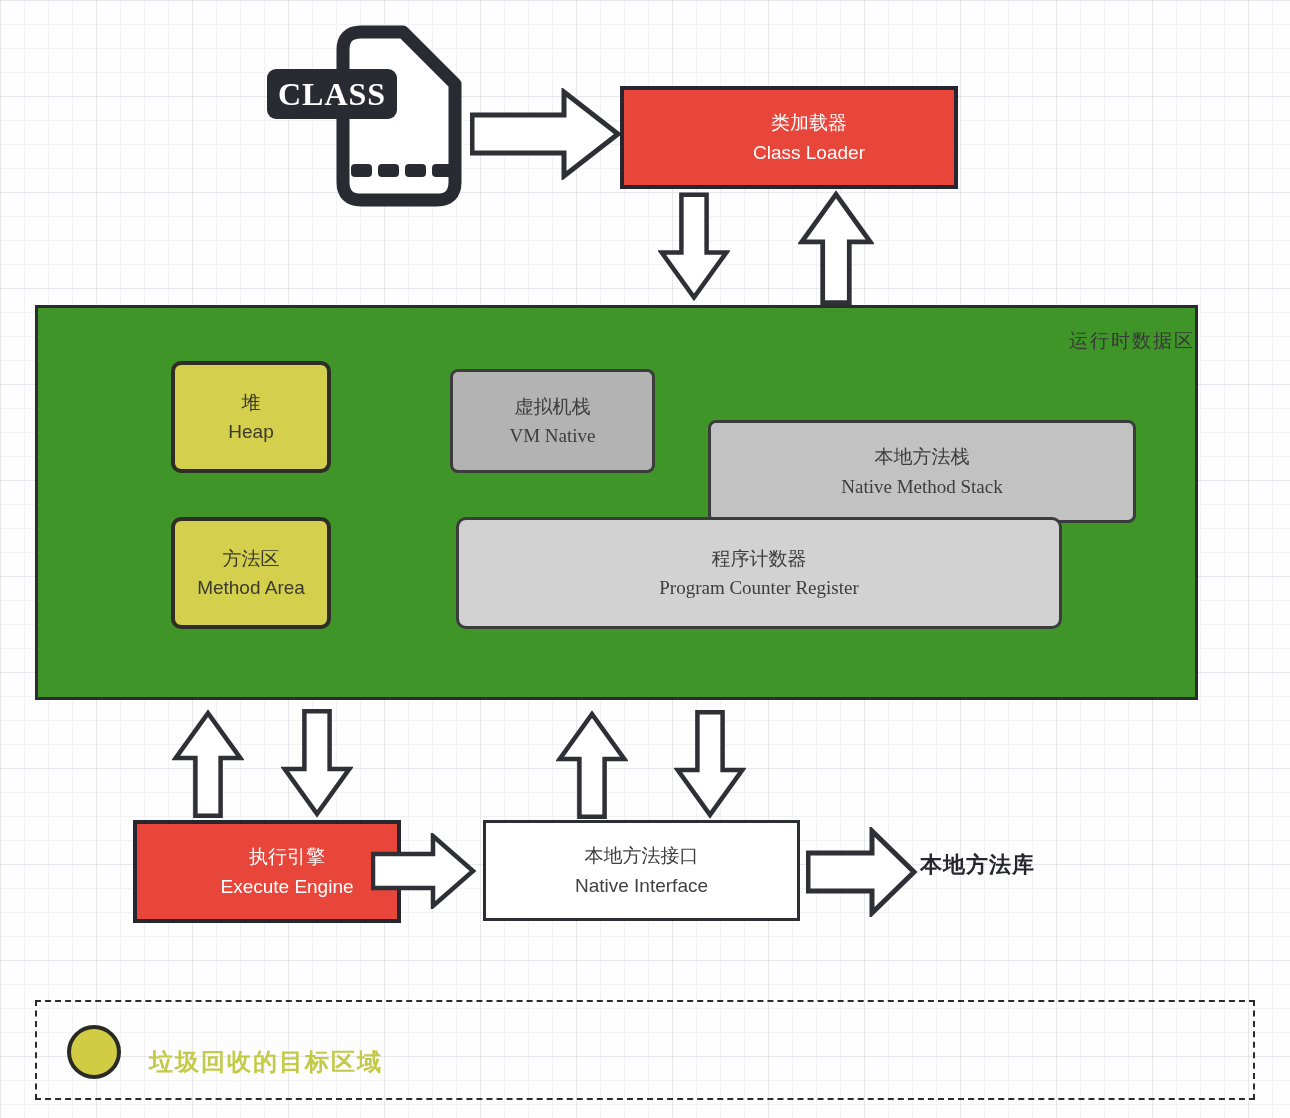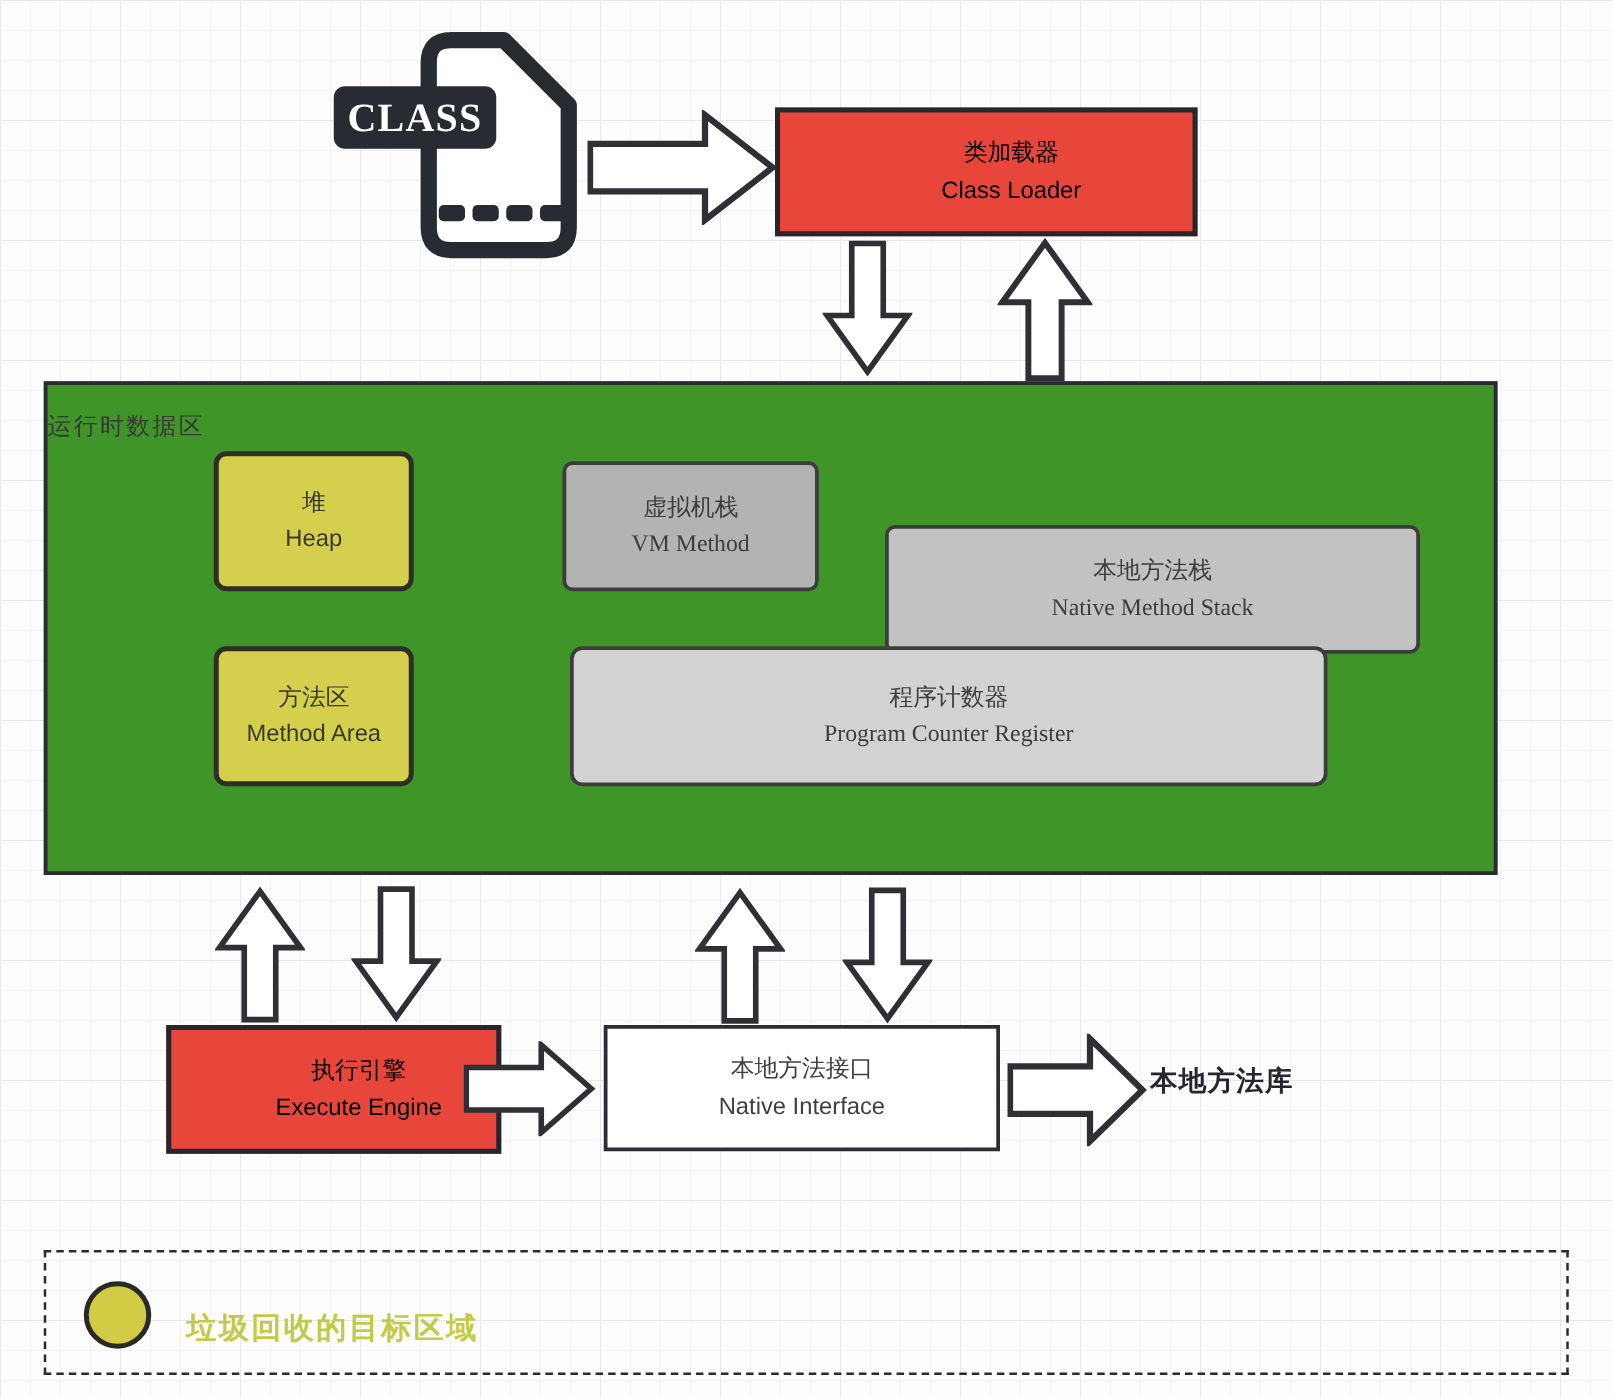--- a/index.html
+++ b/index.html
@@ -29,33 +29,33 @@
     align-items: center;
     justify-content: center;
     text-align: center;
     line-height: 1.55;
   }
   .box .zh, .box .en { font-size: 19px; }
   
   .red-box {
     background: #E8463A;
     border: 4px solid #26262E;
-    color: #000000;
+    color: #ffffff;
     padding-left: 40px;
   }
   
   .runtime {
     left: 35px; top: 305px; width: 1163px; height: 395px;
     background: #3F9527;
     border: 3px solid #2B2B31;
   }
   .runtime-title {
     position: absolute;
     top: 20px; left: 0; width: 100%;
-    text-align: left;
+    text-align: right;
     color: #383838;
     font-size: 19px;
     letter-spacing: 2px;
   }
   .yellow-box {
     background: #D5CF4E;
     border: 4px solid #2E2E26;
     border-radius: 10px;
     color: #3A3A2C;
   }
@@ -151,21 +151,21 @@
   <div class="abs runtime">
     <div class="runtime-title">运行时数据区</div>
 
     <div class="box yellow-box" style="left:133px; top:53px; width:160px; height:112px;">
       <div class="zh">堆</div>
       <div class="en">Heap</div>
     </div>
 
     <div class="box gray-box" style="left:412px; top:61px; width:205px; height:104px; background:#B3B3B3;">
       <div class="zh">虚拟机栈</div>
-      <div class="en">VM Method</div>
+      <div class="en">VM Native</div>
     </div>
 
     <div class="box gray-box" style="left:670px; top:68px; width:428px; height:103px; background:#C2C2C2;margin-top:44px;">
       <div class="zh">本地方法栈</div>
       <div class="en">Native Method Stack</div>
     </div>
 
     <div class="box gray-box" style="left:418px; top:209px; width:606px; height:112px; background:#D2D2D2; border-radius:10px;">
       <div class="zh">程序计数器</div>
       <div class="en">Program Counter Register</div>

